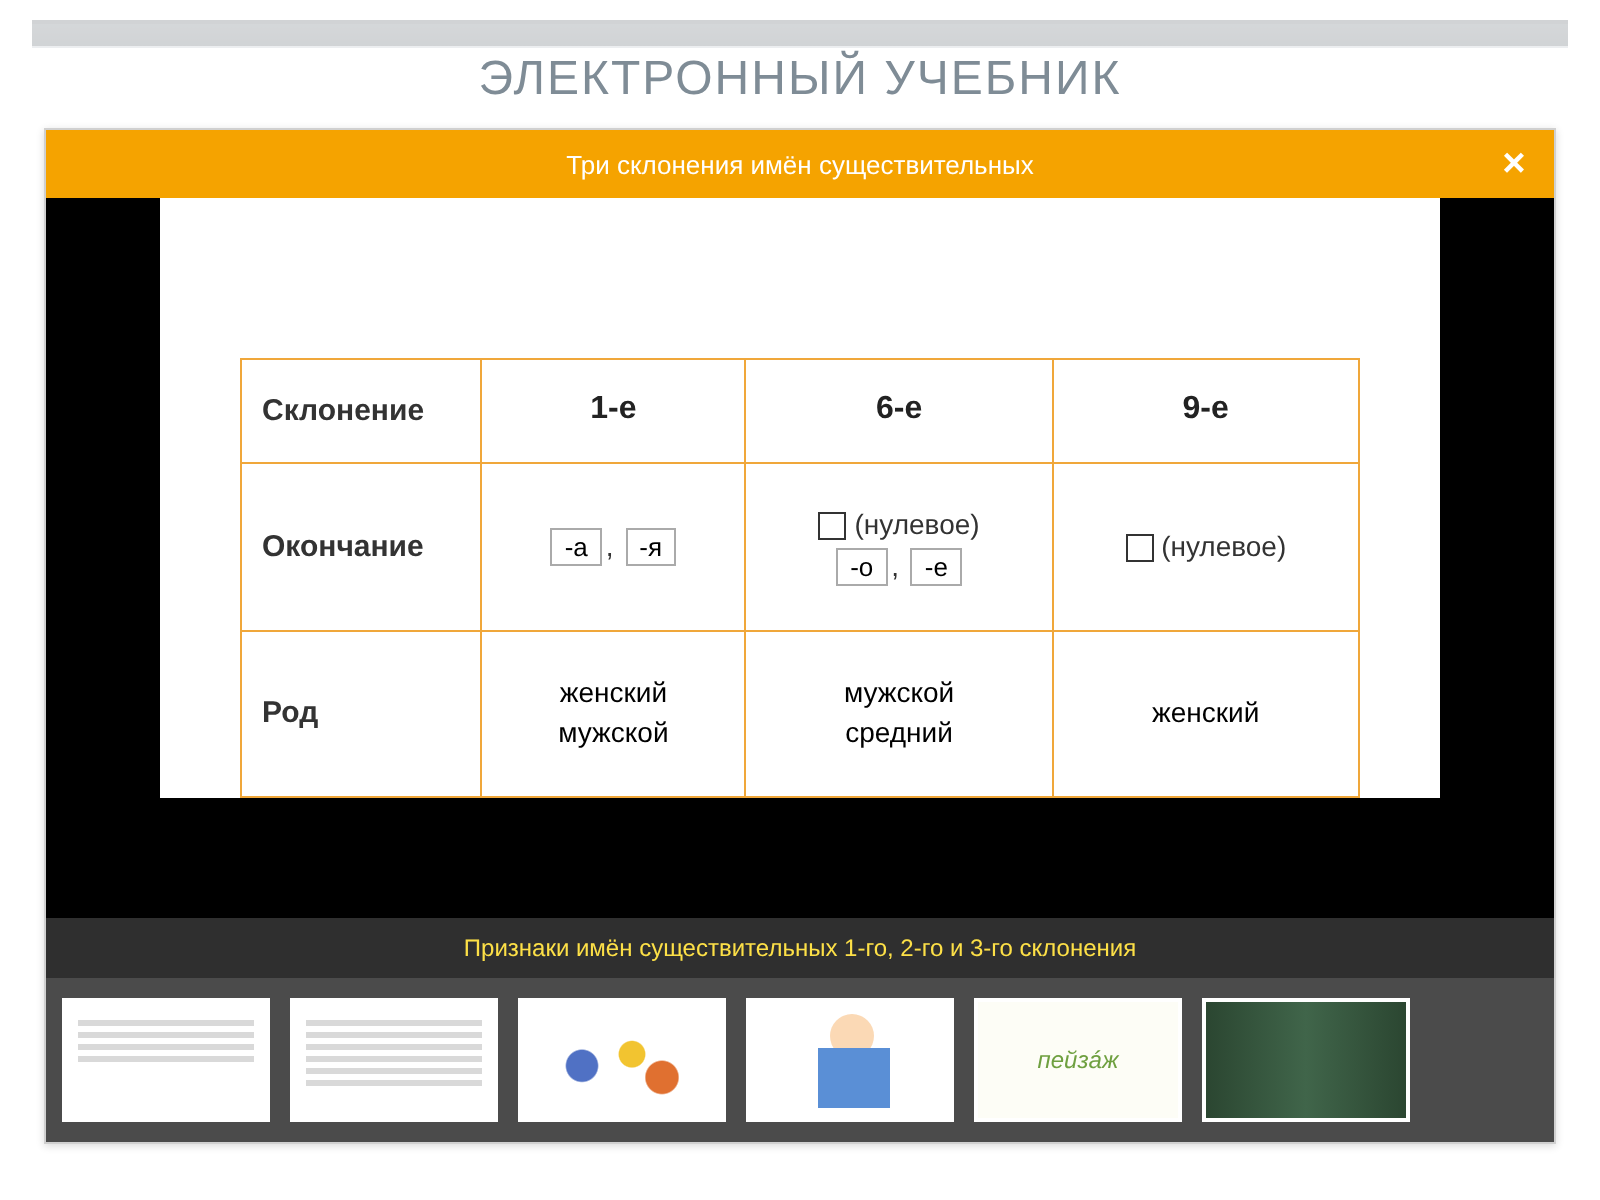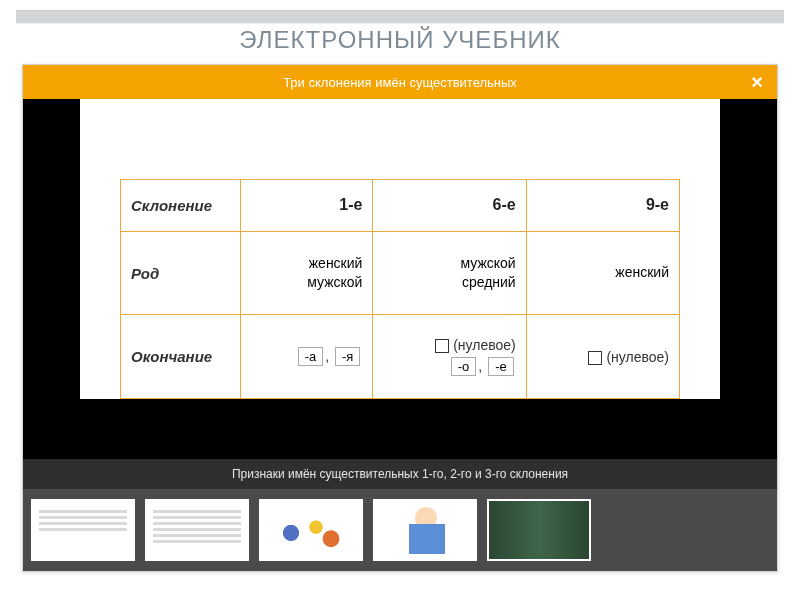--- a/index.html
+++ b/index.html
@@ -67,30 +67,29 @@
     display: flex; justify-content: center;
   }
   table.decl {
     border-collapse: collapse;
     width: 560px;
   }
   table.decl td, table.decl th {
     border: 1px solid #f0a73a;
     padding: 8px 10px;
     font-size: 14px;
-    text-align: right;
+    text-align: center;
     vertical-align: middle;
   }
   table.decl th.rowhead {
     text-align: left;
     font-weight: 700;
     color: #333;
     width: 120px;
     font-size: 15px;
-    font-style: italic;
   }
   table.decl .col-head {
     font-weight: 700;
     color: #222;
     font-size: 16px;
   }
   .ending-box {
     display: inline-block;
     border: 1px solid #aaa;
     padding: 1px 6px;
@@ -104,21 +103,21 @@
     border: 1.5px solid #333;
     vertical-align: middle;
     margin-right: 4px;
   }
   .muted { color: #333; font-size: 14px; }
   .caption-bar {
     position: absolute;
     left: 0; right: 0; bottom: 82px;
     height: 30px;
     background: #2f2f2f;
-    color: #e5e5e5;
+    color: #fde047;
     font-size: 12px;
     display: flex; align-items: center; justify-content: center;
   }
   .thumbs {
     position: absolute;
     left: 0; right: 0; bottom: 0;
     height: 82px;
     background: #4b4b4b;
     display: flex; align-items: center;
     padding: 0 8px;
@@ -189,46 +188,46 @@
       <div class="page">
         <table class="decl">
           <tbody>
               <tr>
             <th class="rowhead">Склонение</th>
             <td class="col-head">1-е</td>
             <td class="col-head">6-е</td>
             <td class="col-head">9-е</td>
           </tr>
           <tr>
-            <th class="rowhead">Род</th>
-            <td class="gender-cell">
-              <span>женский</span><br>
-              <span>мужской</span>
-            </td>
-            <td class="gender-cell">
-              <span>мужской</span><br>
-              <span>средний</span>
-            </td>
-            <td class="gender-cell">женский</td>
-          </tr>
-          <tr>
             <th class="rowhead">Окончание</th>
             <td class="ending-cell">
               <span class="ending-box">-а</span><span class="muted">, </span><span class="ending-box">-я</span>
             </td>
             <td class="ending-cell">
               <span class="empty-box"></span><span class="muted">(нулевое)</span>
               <span class="row2">
                 <span class="ending-box">-о</span><span class="muted">, </span><span class="ending-box">-е</span>
               </span>
             </td>
             <td class="ending-cell">
               <span class="empty-box"></span><span class="muted">(нулевое)</span>
             </td>
           </tr>
+          <tr>
+            <th class="rowhead">Род</th>
+            <td class="gender-cell">
+              <span>женский</span><br>
+              <span>мужской</span>
+            </td>
+            <td class="gender-cell">
+              <span>мужской</span><br>
+              <span>средний</span>
+            </td>
+            <td class="gender-cell">женский</td>
+          </tr>
         </tbody>
           </table>
       </div>
     </div>
 
     <div class="caption-bar">
       <span>Признаки имён существительных 1-го, 2-го и 3-го склонения</span>
     </div>
 
     <div class="thumbs">
@@ -250,18 +249,21 @@
             <span></span>
         </div>
       </div>
       <div class="thumb">
         <div class="thumb-illus"></div>
       </div>
       <div class="thumb">
         <div class="thumb-man"></div>
       </div>
       <div class="thumb">
+        <div class="thumb-word">пейзáж</div>
+      </div>
+      <div class="thumb">
         <div class="thumb-forest"></div>
       </div>
     </div>
 
   </div>
 </div>
 
 </body></html>

